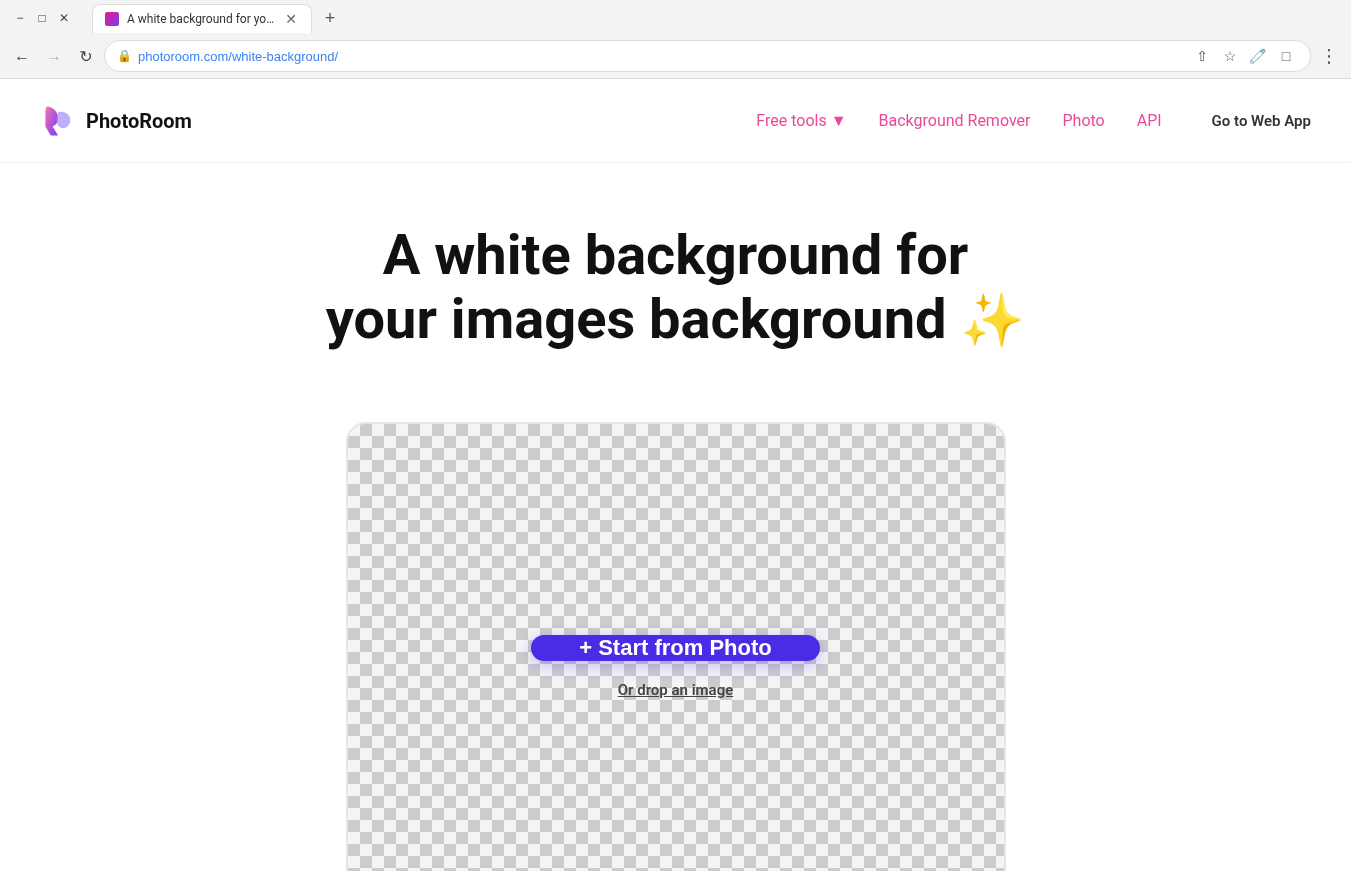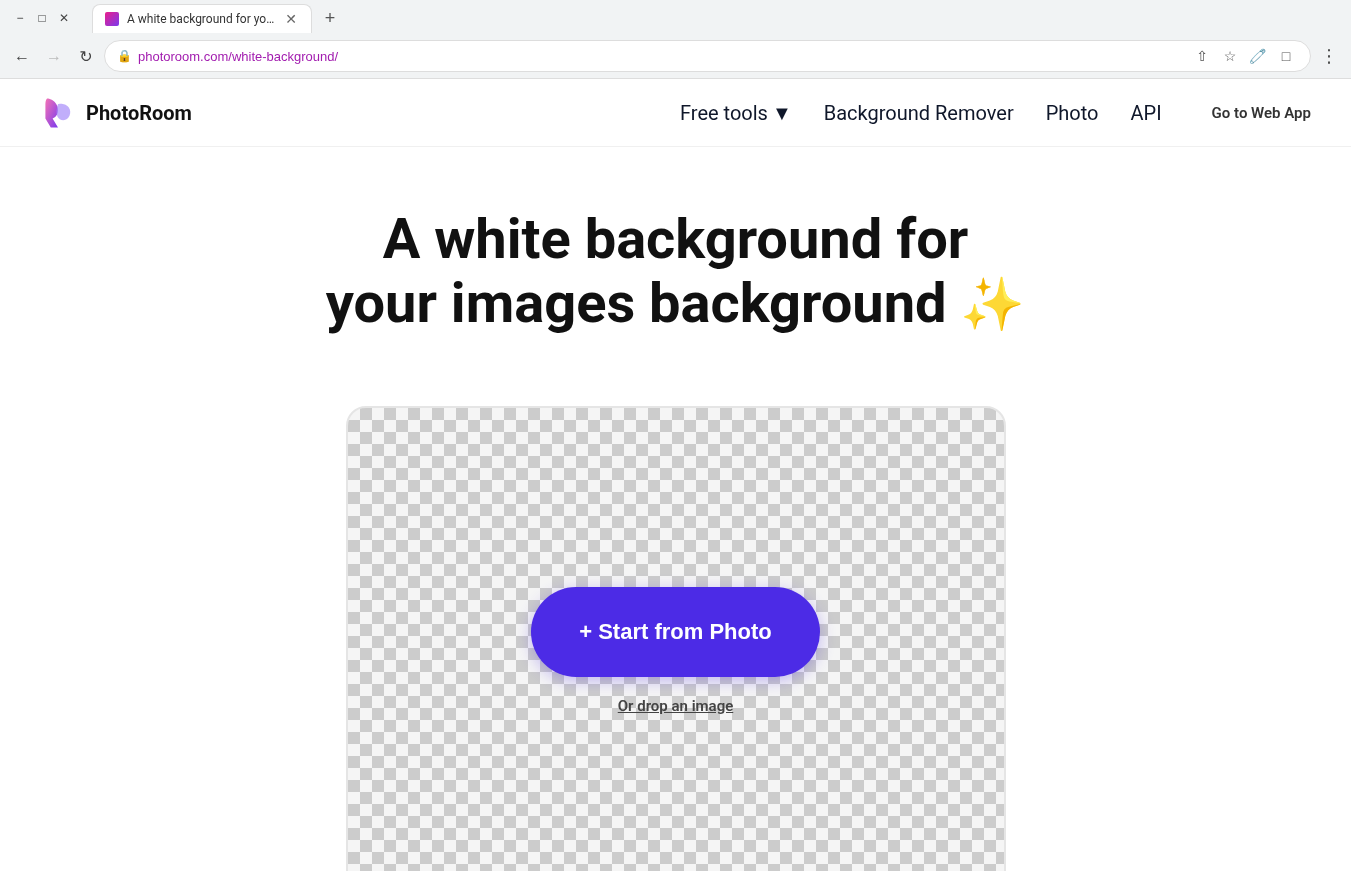--- a/index.html
+++ b/index.html
@@ -128,21 +128,21 @@
       gap: 6px;
       height: 32px;
     }
     .lock-icon {
       color: #555;
       font-size: 12px;
     }
     .address-text {
       flex: 1;
       font-size: 13px;
-      color: #a21caf;
+      color: #3b82f6;
       border: none;
       outline: none;
       background: none;
     }
     .address-actions {
       display: flex;
       align-items: center;
       gap: 4px;
     }
     .addr-action-btn {
@@ -176,21 +176,21 @@
     .website {
       background: #fff;
       min-height: calc(871px - 36px - 38px - 6px);
     }
 
     
     .navbar {
       display: flex;
       align-items: center;
       padding: 0 40px;
-      height: 68px;
+      height: 84px;
       border-bottom: 1px solid #f0f0f0;
     }
     .logo {
       display: flex;
       align-items: center;
       gap: 10px;
       text-decoration: none;
       margin-right: auto;
     }
     .logo-icon {
@@ -201,22 +201,22 @@
       font-size: 20px;
       font-weight: 700;
       color: #111;
     }
     .nav-links {
       display: flex;
       align-items: center;
       gap: 32px;
     }
     .nav-link {
-      font-size: 20px;
-      color: #0f172a;
+      font-size: 16px;
+      color: #ec4899;
       text-decoration: none;
       cursor: pointer;
       display: flex;
       align-items: center;
       gap: 4px;
     }
     .nav-cta {
       margin-left: 50px;
       font-size: 15px;
       font-weight: 600;
@@ -261,21 +261,21 @@
       flex-direction: column;
       align-items: center;
       justify-content: center;
       gap: 20px;
     }
     .upload-btn {
       background: #4c2be6;
       color: #fff;
       border: none;
       border-radius: 50px;
-      padding: 32px 48px;
+      padding: 0 48px;
       font-size: 22px;
       font-weight: 700;
       cursor: pointer;
       display: flex;
       gap: 8px;
       box-shadow: 0 4px 16px rgba(76,43,230,0.3);
     }
     .drop-text {
       font-size: 15px;
       font-weight: 600;

